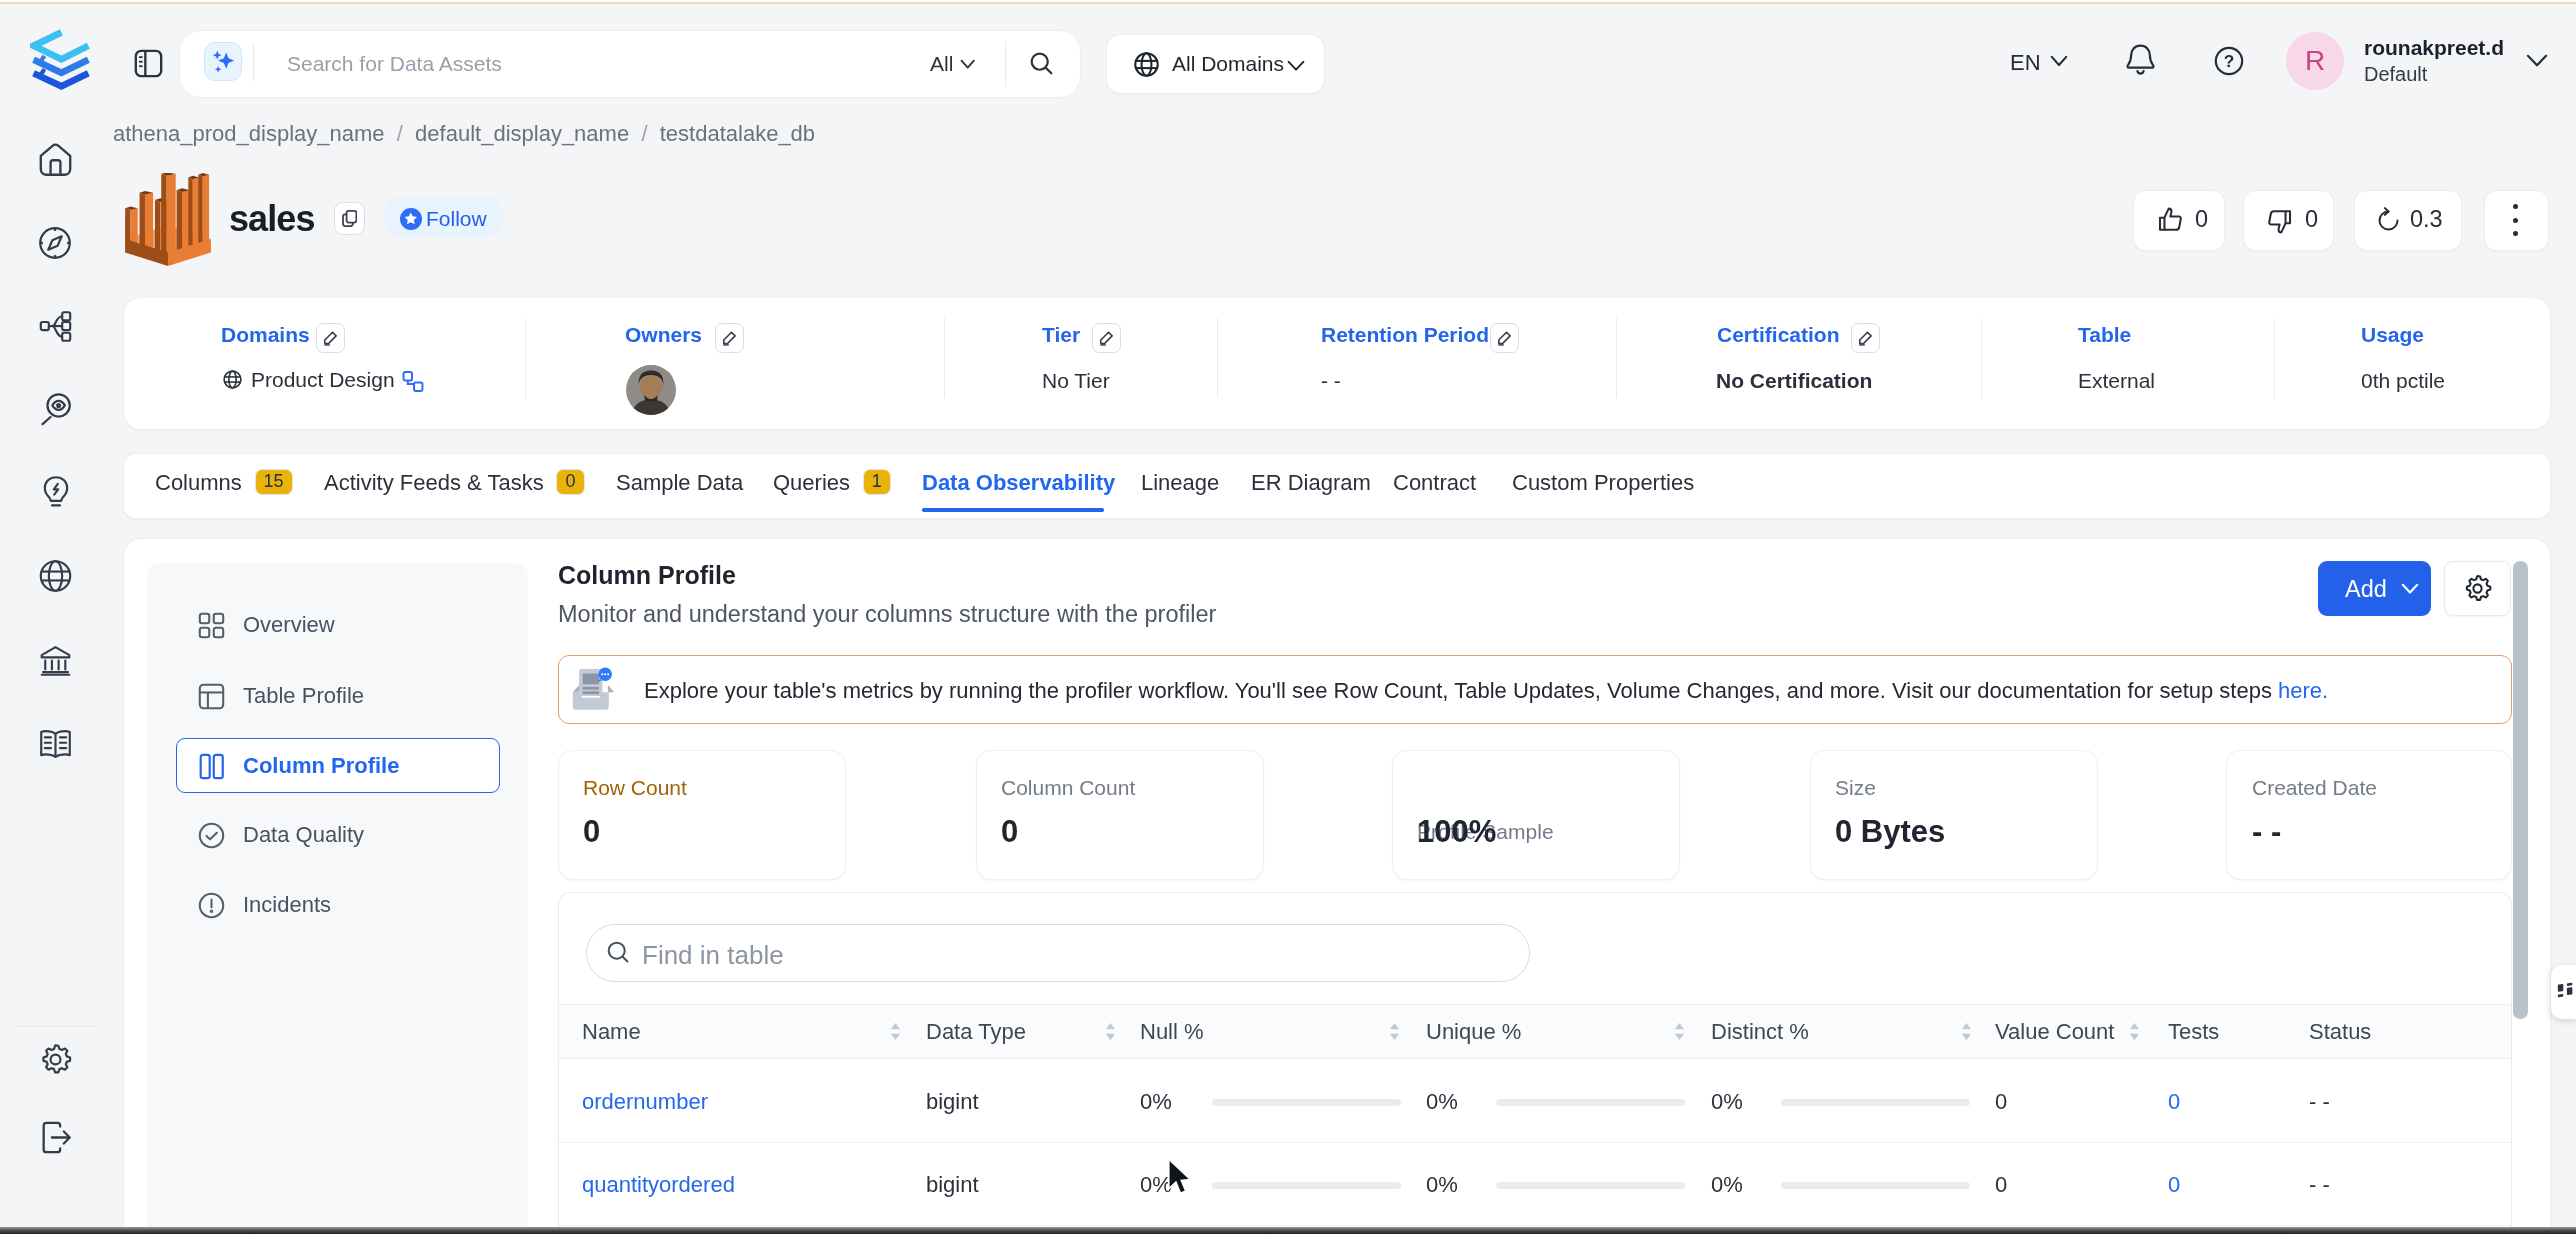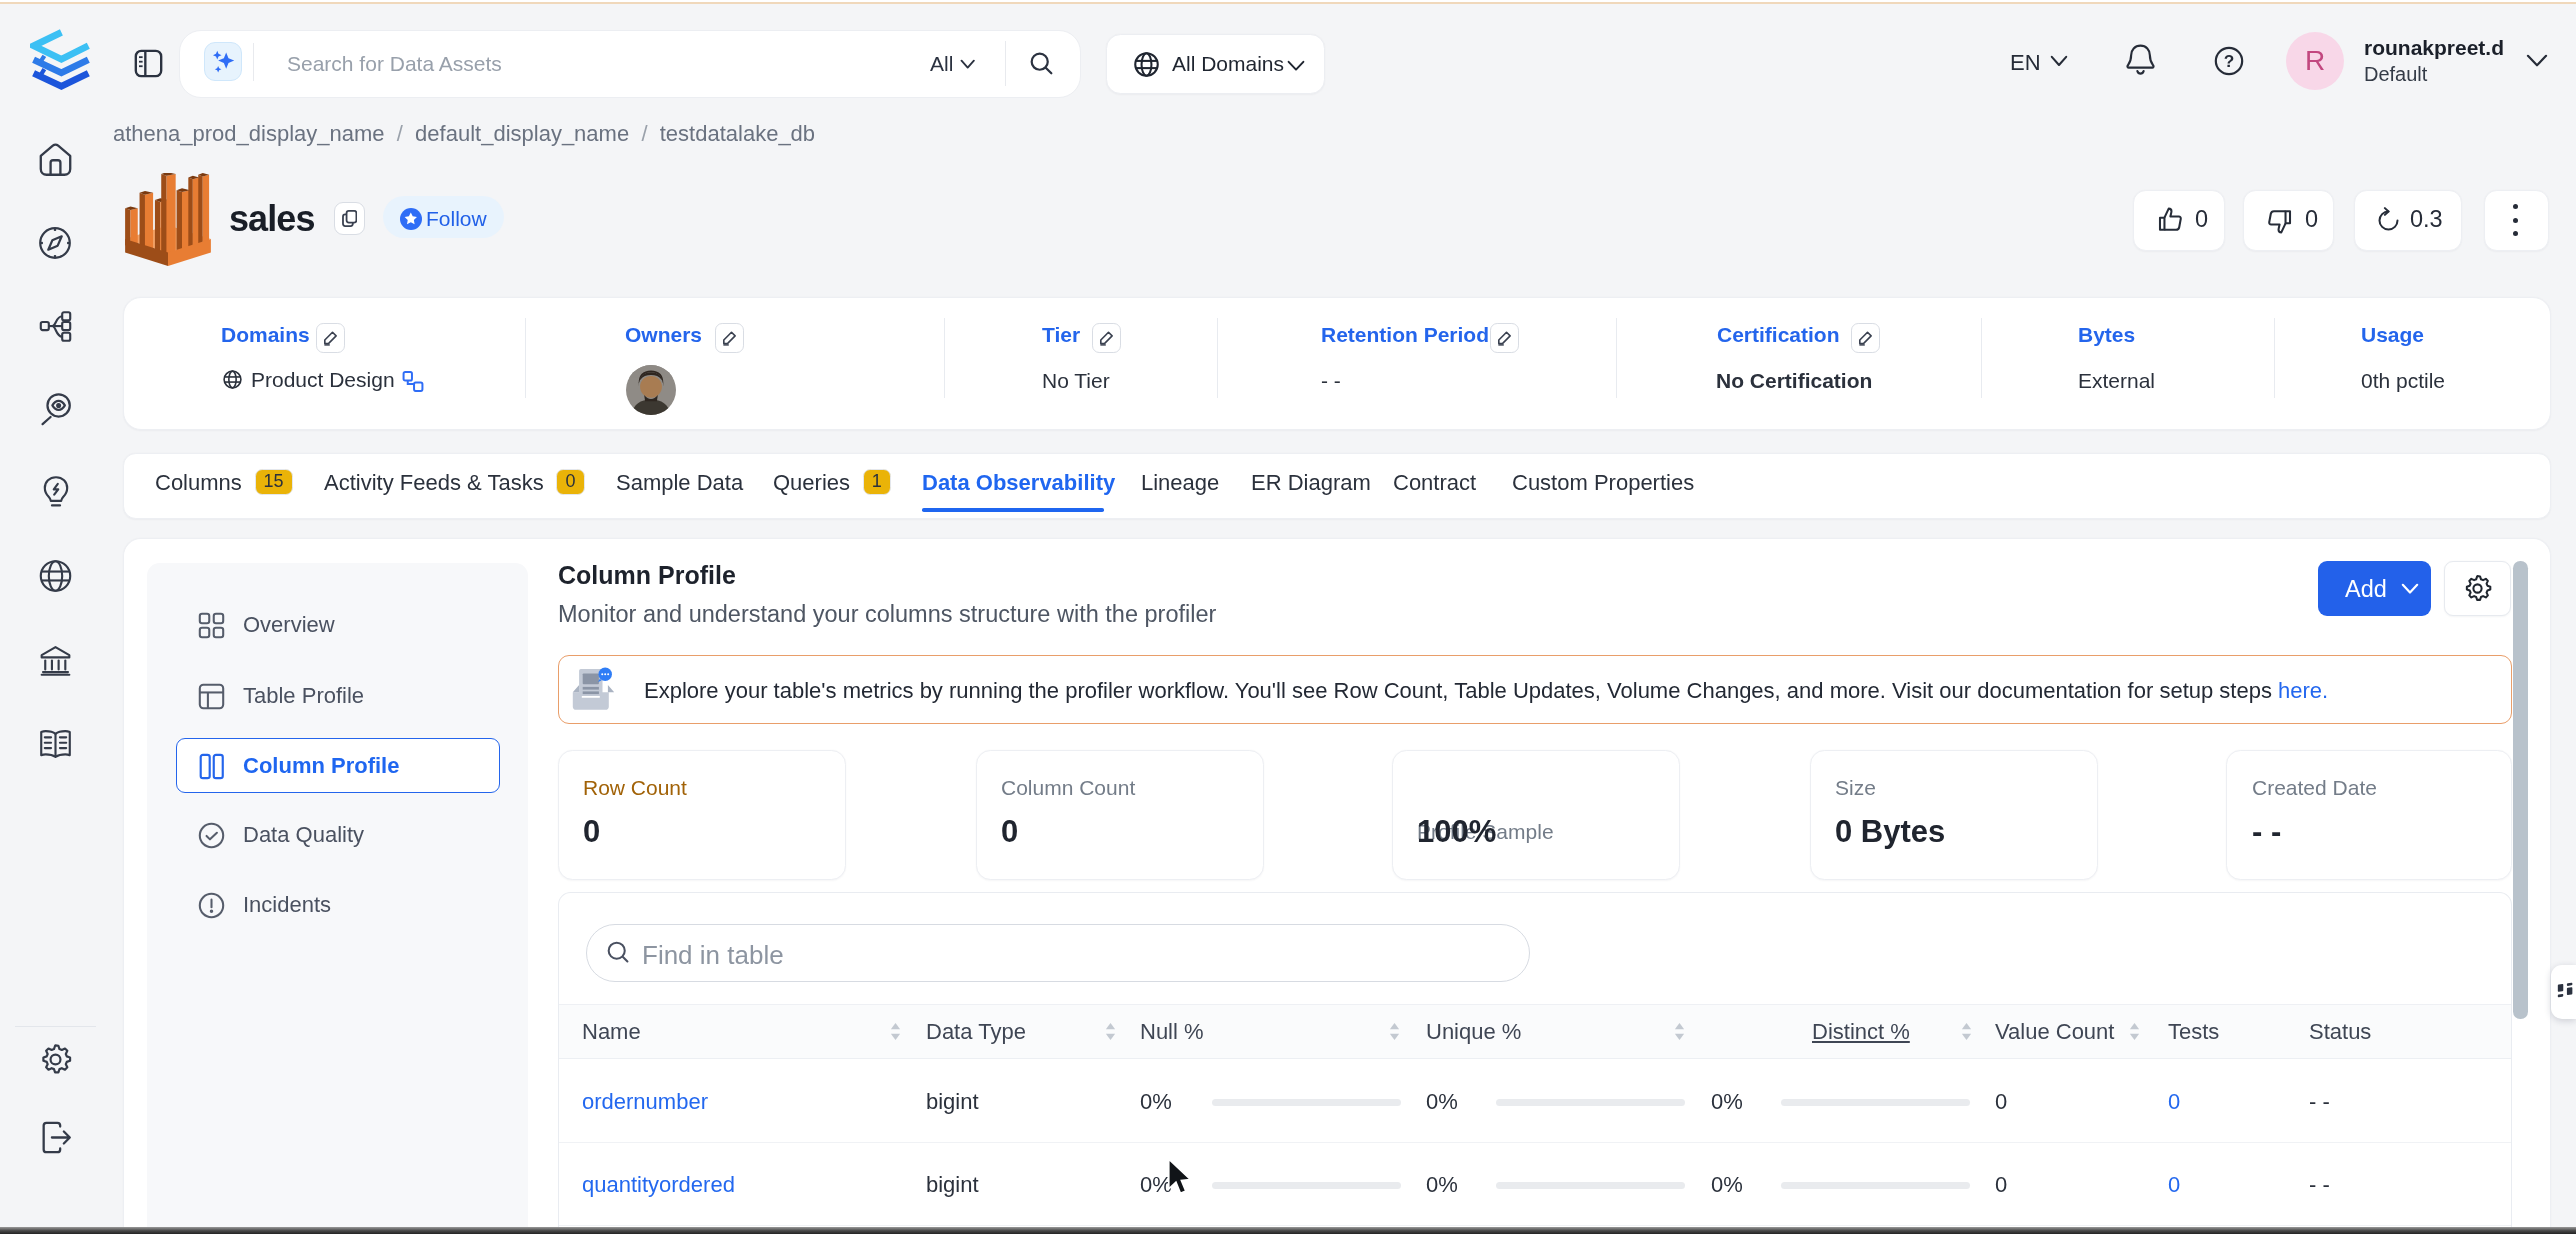--- a/index.html
+++ b/index.html
@@ -305,21 +305,21 @@
   </div>
 <div class="abs val" style="left:1321px;top:369px;">- -</div>
 <div class="abs lbl" style="left:1717px;top:323px;">Certification</div>
 <div class="abs pencil" style="left:1851px;top:323px;">
     <svg width="15.4" height="15.4" viewBox="0 0 17 17" fill="none" stroke="#3a4150" stroke-width="1.8" stroke-linejoin="round">
       <path d="M10.5 2.5 l4 4 L6 15 H2 v-4 Z"></path>
       <path d="M1.5 16.5 h6" stroke-width="1.6"></path>
     </svg>
   </div>
 <div class="abs val" style="left:1716px;top:369px;font-weight:600;">No Certification</div>
-<div class="abs lbl" style="left:2078px;top:323px;">Bytes</div>
+<div class="abs lbl" style="left:2078px;top:323px;">Table</div>
 <div class="abs val" style="left:2078px;top:369px;">External</div>
 <div class="abs lbl" style="left:2361px;top:323px;">Usage</div>
 <div class="abs val" style="left:2361px;top:369px;">0th pctile</div>
 <div class="divv" style="left:525px;"></div>
 <div class="divv" style="left:944px;"></div>
 <div class="divv" style="left:1217px;"></div>
 <div class="divv" style="left:1616px;"></div>
 <div class="divv" style="left:1981px;"></div>
 <div class="divv" style="left:2274px;"></div>
 
@@ -430,21 +430,21 @@
     <circle cx="12" cy="12" r="9"></circle>
     <line x1="19" y1="19" x2="24" y2="24"></line>
   </svg>
 <div class="abs" style="left:642px;top:940px;font-size:26px;color:#8d95a1;">Find in table</div>
 
 <div class="abs" style="left:559px;top:1004px;width:1952px;height:55px;background:#fafbfc;border-top:0.9px solid #eef0f4;border-bottom:0.9px solid #eceff3;"></div>
 <div class="hdrcell" style="left:582px;">Name</div>
 <div class="hdrcell" style="left:926px;">Data Type</div>
 <div class="hdrcell" style="left:1140px;">Null %</div>
 <div class="hdrcell" style="left:1426px;">Unique %</div>
-<div class="hdrcell" style="left:1812px;text-decoration:underline;">Distinct %</div>
+<div class="hdrcell" style="left:1711px;">Distinct %</div>
 <div class="hdrcell" style="left:1995px;">Value Count</div>
 <div class="hdrcell" style="left:2168px;">Tests</div>
 <div class="hdrcell" style="left:2309px;">Status</div>
 <svg class="sortic" style="left:890px;" width="11" height="17" viewBox="0 0 14 22" fill="#c3c9d1">
     <path d="M7 0 L13 8 H1 Z"></path>
     <path d="M7 22 L13 14 H1 Z"></path>
   </svg>
 <svg class="sortic" style="left:1105px;" width="11" height="17" viewBox="0 0 14 22" fill="#c3c9d1">
     <path d="M7 0 L13 8 H1 Z"></path>
     <path d="M7 22 L13 14 H1 Z"></path>

